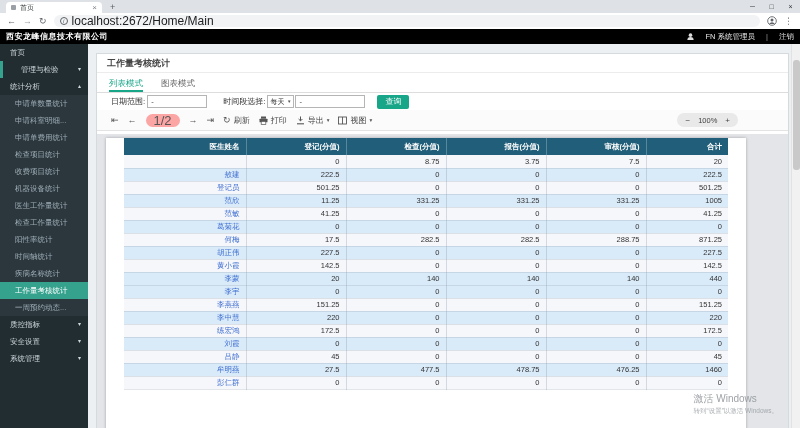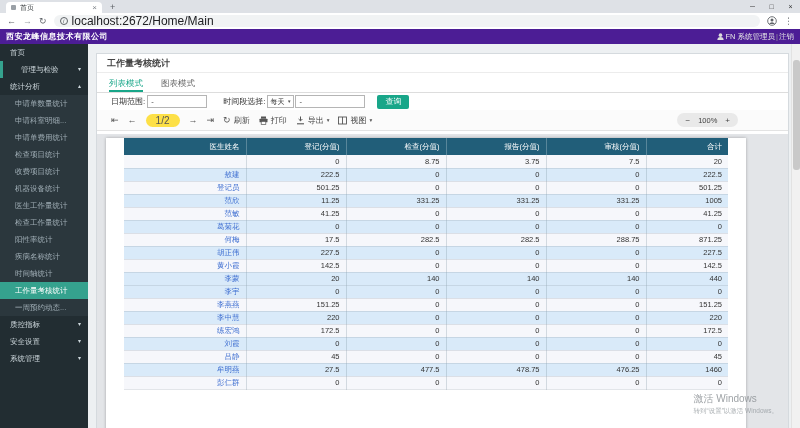--- a/index.html
+++ b/index.html
@@ -18,23 +18,23 @@
   .addrbar{position:absolute;top:13px;left:0;right:0;height:16px;background:#fff;display:flex;align-items:center;padding:0 7px;gap:7px}
   .nav{color:#5f6368;font-size:9px;line-height:9px}
   .nav.fwd{color:#9aa0a6}
   .urlpill{flex:1;height:12px;background:#f1f3f4;border-radius:6px;display:flex;align-items:center;padding:0 6px;gap:4px}
   .info{width:8px;height:8px;border:1px solid #5f6368;border-radius:50%;font-size:6px;line-height:7px;text-align:center;color:#5f6368;font-style:italic;flex:none}
   .url{font-size:12px;color:#202124;white-space:nowrap}
   .iconbtn{display:flex;align-items:center}
   .menu{font-size:9px;color:#5f6368}
 
   
-  .appheader{position:absolute;top:29px;left:0;right:0;height:15px;background:#4c1d95;display:flex;align-items:center;color:#fff}
+  .appheader{position:absolute;top:29px;left:0;right:0;height:15px;background:#000000;display:flex;align-items:center;color:#fff}
   .company{font-size:8px;font-weight:bold;margin-left:6px;letter-spacing:.5px}
-  .userarea{margin-left:auto;margin-right:6px;display:flex;align-items:center;gap:0;font-size:7.5px;color:#e6e6e6}
+  .userarea{margin-left:auto;margin-right:6px;display:flex;align-items:center;gap:10px;font-size:7.5px;color:#e6e6e6}
   .udiv{color:#9a9a9a;margin:0 1px}
 
   
   .bodyrow{position:absolute;top:44px;left:0;right:9px;bottom:0}
   .sidebar{position:absolute;left:0;top:0;bottom:0;width:88px;background:#222d32;overflow:hidden}
   .s-item{height:17px;line-height:17px;padding-left:10px;font-size:7.5px;color:#cdd7dc;position:relative;cursor:pointer;white-space:nowrap}
   .s-item.sub{padding-left:15px;background:#2b373d;color:#9fadb5}
   .s-item.sub.active{background:#35a28e;color:#fff}
   .s-item.marked{border-left:3px solid #35a28e;padding-left:18px}
   .s-item .arrow{position:absolute;right:7px;font-size:6px}
@@ -52,32 +52,32 @@
   .w1{width:60px;margin-left:2px}
   .g{margin-left:16px}
   .fselect{width:27px;height:13px;border:1px solid #b5b5b5;display:flex;align-items:center;justify-content:space-between;padding:0 2px;font-size:7px;color:#333;margin-left:2px;background:#fff;cursor:pointer}
   .sarrow{font-size:4.5px;color:#555}
   .w2{width:70px;margin-left:1px}
   .qbtn{margin-left:12px;background:#18a689;color:#fff;border:none;font-size:8px;height:14px;padding:0 8px;border-radius:2px;font-family:"Liberation Sans",sans-serif;cursor:pointer}
 
   
   .vtoolbar{height:21px;border-bottom:1px solid #e3e3e3;background:#fbfbfb;display:flex;align-items:center;padding-left:14px;gap:9px;font-size:8px;color:#444}
   .tbtn{font-size:9px;color:#555;cursor:pointer}
-  .pagepill{background:#fde047;border-radius:8px;width:34px;height:13px;line-height:13px;text-align:center;font-size:10px;color:#555}
+  .pagepill{background:#fca5a5;border-radius:8px;width:34px;height:13px;line-height:13px;text-align:center;font-size:13px;color:#555}
   .tgroup{display:flex;align-items:center;gap:3px;cursor:pointer}
   .caret{font-size:5.5px;color:#555}
   .zoompill{margin-left:auto;margin-right:50px;background:#e9e9e9;border-radius:9px;height:14px;display:flex;align-items:center;gap:8px;padding:0 8px;color:#444}
   .zoompill span{cursor:pointer}
   .zval{font-size:7.5px}
 
   
   .pagearea{position:absolute;left:0;right:0;top:80px;bottom:0;background:#e3e5e8;overflow:hidden}
   .reportpage{margin:4px 0 0 9px;width:640px;height:360px;background:#fff;box-shadow:0 0 3px rgba(0,0,0,.28)}
   .rtable{margin:3px 0 0 18px;border-collapse:collapse;table-layout:fixed;width:604px}
-  .rtable th{background:#215e79;color:#fff;font-size:7.5px;font-weight:normal;height:17px;text-align:right;padding-right:6px;border-right:1px solid rgba(255,255,255,.25)}
+  .rtable th{background:#215e79;color:#fff;font-size:7.5px;font-weight:bold;height:17px;text-align:right;padding-right:6px;border-right:1px solid rgba(255,255,255,.25)}
   .rtable td{font-size:7.5px;height:13px;text-align:right;padding-right:6px;color:#333;border-right:1px solid rgba(120,140,155,.28);border-bottom:1px solid rgba(150,160,175,.28)}
   .rtable th:last-child,.rtable td:last-child{border-right:none}
   tr.odd{background:#f6f7fb}
   tr.even{background:#d9eaf9}
   .doc-link{color:#3f6fd1;cursor:pointer}
 
   
   .pscroll{position:absolute;right:0;top:44px;bottom:0;width:9px;background:#f1f1f1;border-left:1px solid #e2e2e2}
   .pscroll .thumb{position:absolute;top:16px;left:1px;width:7px;height:110px;background:#c9c9c9;border-radius:3px}
 
@@ -146,22 +146,22 @@
         <div class="s-item section"><span>统计分析</span><span class="arrow">▴</span></div>
         <div class="s-item sub"><span>申请单数量统计</span></div>
         <div class="s-item sub"><span>申请科室明细...</span></div>
         <div class="s-item sub"><span>申请单费用统计</span></div>
         <div class="s-item sub"><span>检查项目统计</span></div>
         <div class="s-item sub"><span>收费项目统计</span></div>
         <div class="s-item sub"><span>机器设备统计</span></div>
         <div class="s-item sub"><span>医生工作量统计</span></div>
         <div class="s-item sub"><span>检查工作量统计</span></div>
         <div class="s-item sub"><span>阳性率统计</span></div>
+        <div class="s-item sub"><span>时间轴统计</span></div>
         <div class="s-item sub"><span>疾病名称统计</span></div>
-        <div class="s-item sub"><span>时间轴统计</span></div>
         <div class="s-item sub active"><span>工作量考核统计</span></div>
         <div class="s-item sub"><span>一周预约动态...</span></div>
         <div class="s-item section"><span>质控指标</span><span class="arrow">▾</span></div>
         <div class="s-item section"><span>安全设置</span><span class="arrow">▾</span></div>
         <div class="s-item section"><span>系统管理</span><span class="arrow">▾</span></div>
       </div>
 
     <div class="content">
       <div class="panel">
         <div class="ptitle">工作量考核统计</div>

